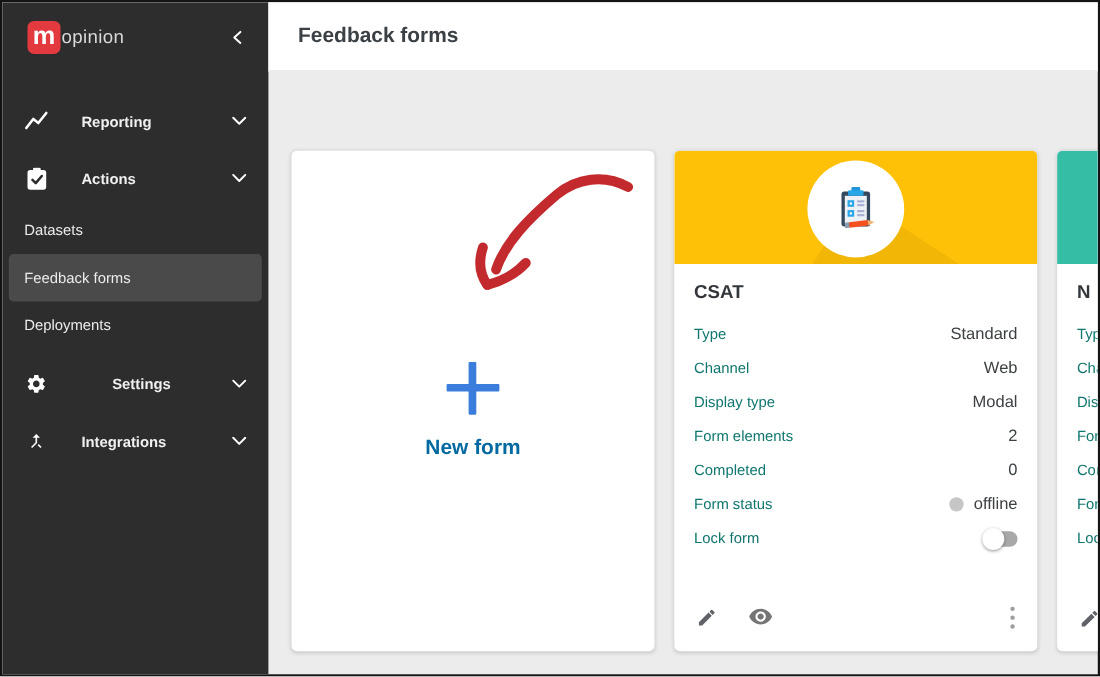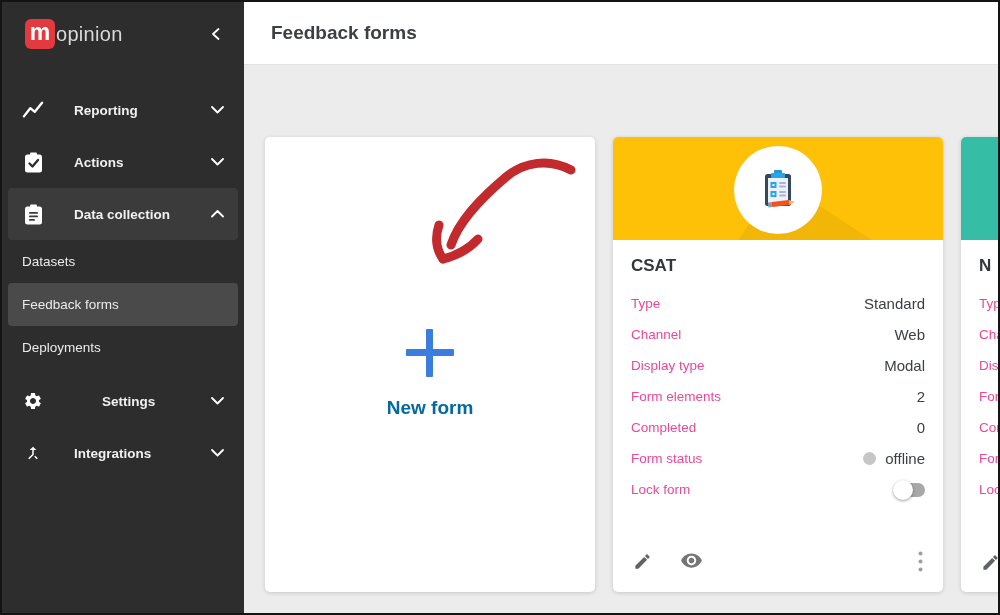--- a/index.html
+++ b/index.html
@@ -3,21 +3,21 @@
 <meta charset="utf-8">
 <style>
   * { margin:0; padding:0; box-sizing:border-box; }
   html,body { width:1000px; height:615px; font-family:"Liberation Sans", sans-serif; }
   .frame { width:1000px; height:615px; border:2px solid #141414; display:flex; overflow:hidden; background:#ececec; }
 
   
   .sidebar { width:242px; flex-shrink:0; background:#2d2d2d; display:flex; flex-direction:column; }
   .logo-row { height:64px; display:flex; align-items:center; padding:0 22px 0 23px; flex-shrink:0; }
   .logo-mark { width:30px; height:30px; background:#e23a3e; border-radius:6px; color:#fff; font-weight:700; font-size:23px; line-height:26px; text-align:center; }
-  .logo-text { color:#d9d9d9; font-size:20px; font-weight:400; margin-left:1px; letter-spacing:.3px; }
+  .logo-text { color:#d9d9d9; font-size:17px; font-weight:400; margin-left:1px; letter-spacing:.3px; }
   .collapse-btn { margin-left:auto; cursor:pointer; display:flex; align-items:center; }
   .nav { padding-top:18px; }
   .nav-item { height:52px; display:flex; align-items:center; padding:0 20px; color:#f0f0f0; font-size:13.5px; font-weight:600; cursor:pointer; }
   .nav-item .nicon { width:22px; display:flex; justify-content:center; flex-shrink:0; }
   .nav-item .nlabel { margin-left:30px; }
   .nav-item .chev { margin-left:auto; display:flex; }
   .dc-block { background:#3b3b3b; border-radius:4px; margin:0 6px; }
   .dc-block .nav-item { padding:0 14px; height:52px; }
   .sub-item { height:43px; display:flex; align-items:center; margin:0 6px; padding:0 14px; border-radius:4px; color:#ebebeb; font-size:13.5px; cursor:pointer; }
   .sub-item.active { background:#4a4a4a; }
@@ -44,21 +44,21 @@
   
   .card-std { display:flex; flex-direction:column; overflow:hidden; }
   .card-header { height:103px; position:relative; overflow:hidden; flex-shrink:0; }
   .card-header.yellow { background:#ffc107; }
   .card-header.teal { background:#35bda6; }
   .long-shadow { position:absolute; left:50%; top:42px; width:240px; height:120px; background:rgba(0,0,0,.055); transform:rotate(33deg); transform-origin:0 0; }
   .icon-circle { position:absolute; left:50%; top:9px; transform:translateX(-50%); width:88px; height:88px; border-radius:50%; background:#fff; display:flex; align-items:center; justify-content:center; }
   .card-body { flex:1; display:flex; flex-direction:column; padding:12px 18px 16px; }
   .card-title { font-size:17px; font-weight:700; color:#33373b; margin:4px 0 12px; }
   .row { display:flex; justify-content:space-between; align-items:center; height:31px; }
-  .row-label { color:#ec4899; font-size:13.5px; }
+  .row-label { color:#0f766e; font-size:13.5px; }
   .row-value { color:#3c4043; font-size:15px; }
   .status-value { display:flex; align-items:center; gap:9px; }
   .dot { width:13px; height:13px; border-radius:50%; background:#c6c6c6; }
   .toggle { width:30px; height:14px; background:#a8a8a8; border-radius:7px; position:relative; cursor:pointer; }
   .toggle .knob { position:absolute; left:-2px; top:-3px; width:20px; height:20px; border-radius:50%; background:#fff; box-shadow:0 1px 3px rgba(0,0,0,.4); }
   .card-footer { margin-top:auto; display:flex; align-items:center; gap:28px; padding:8px 2px 4px; }
   .icon-btn { cursor:pointer; display:flex; align-items:center; }
   .kebab { margin-left:auto; }
 </style>
 </head>
@@ -101,39 +101,20 @@
             </svg>
         </span>
         <span class="nlabel">Actions</span>
         <span class="chev">
           <svg width="13" height="8" viewBox="0 0 13 8">
               <polyline points="1,1 6.5,6.5 12,1" fill="none" stroke="#ffffff" stroke-width="1.8" stroke-linecap="round" stroke-linejoin="round"></polyline>
             </svg>
         </span>
       </div>
 
-      <div class="dc-block">
-        <div class="nav-item">
-          <span class="nicon">
-            <svg width="19" height="21" viewBox="0 0 19 21">
-                <rect x="1" y="2.5" width="17" height="18" rx="2.5" fill="#ffffff"></rect>
-                <rect x="6" y="0.5" width="7" height="4" rx="1.2" fill="#ffffff"></rect>
-                <rect x="5" y="8" width="9" height="1.8" rx="0.9" fill="#3b3b3b"></rect>
-                <rect x="5" y="11.5" width="9" height="1.8" rx="0.9" fill="#3b3b3b"></rect>
-                <rect x="5" y="15" width="6" height="1.8" rx="0.9" fill="#3b3b3b"></rect>
-              </svg>
-          </span>
-          <span class="nlabel">Data collection</span>
-          <span class="chev">
-            <svg width="13" height="8" viewBox="0 0 13 8">
-                <polyline points="1,6.5 6.5,1 12,6.5" fill="none" stroke="#ffffff" stroke-width="1.8" stroke-linecap="round" stroke-linejoin="round"></polyline>
-              </svg>
-          </span>
-        </div>
-      </div>
 
       <div class="sub-item">
         <span>Datasets</span>
       </div>
       <div class="sub-item active">
         <span>Feedback forms</span>
       </div>
       <div class="sub-item">
         <span>Deployments</span>
       </div>

